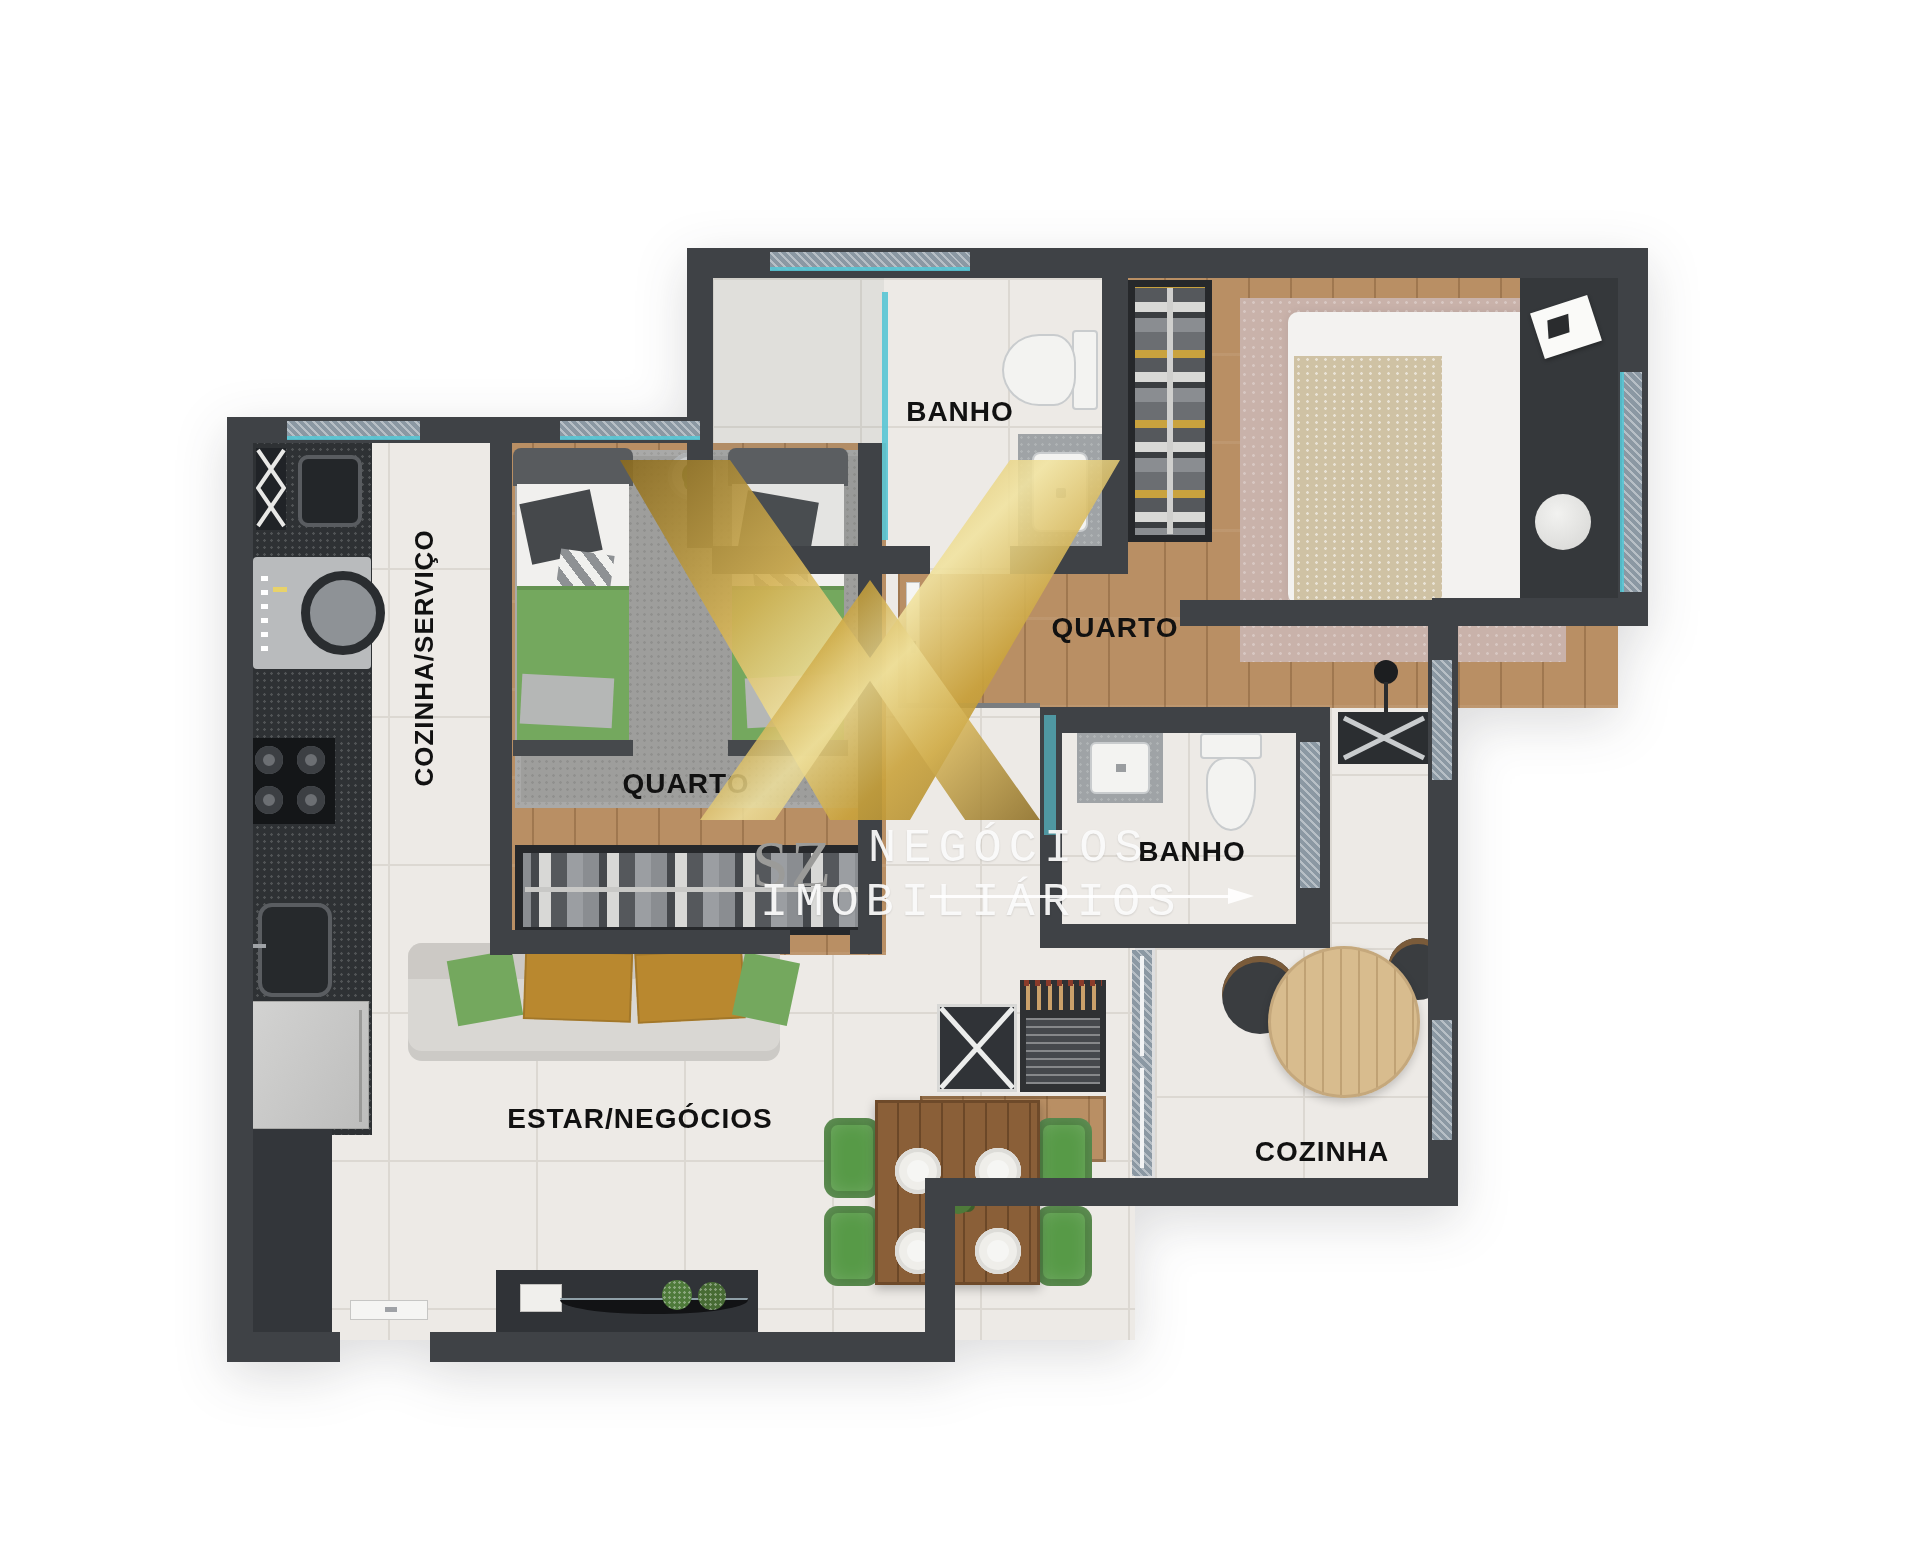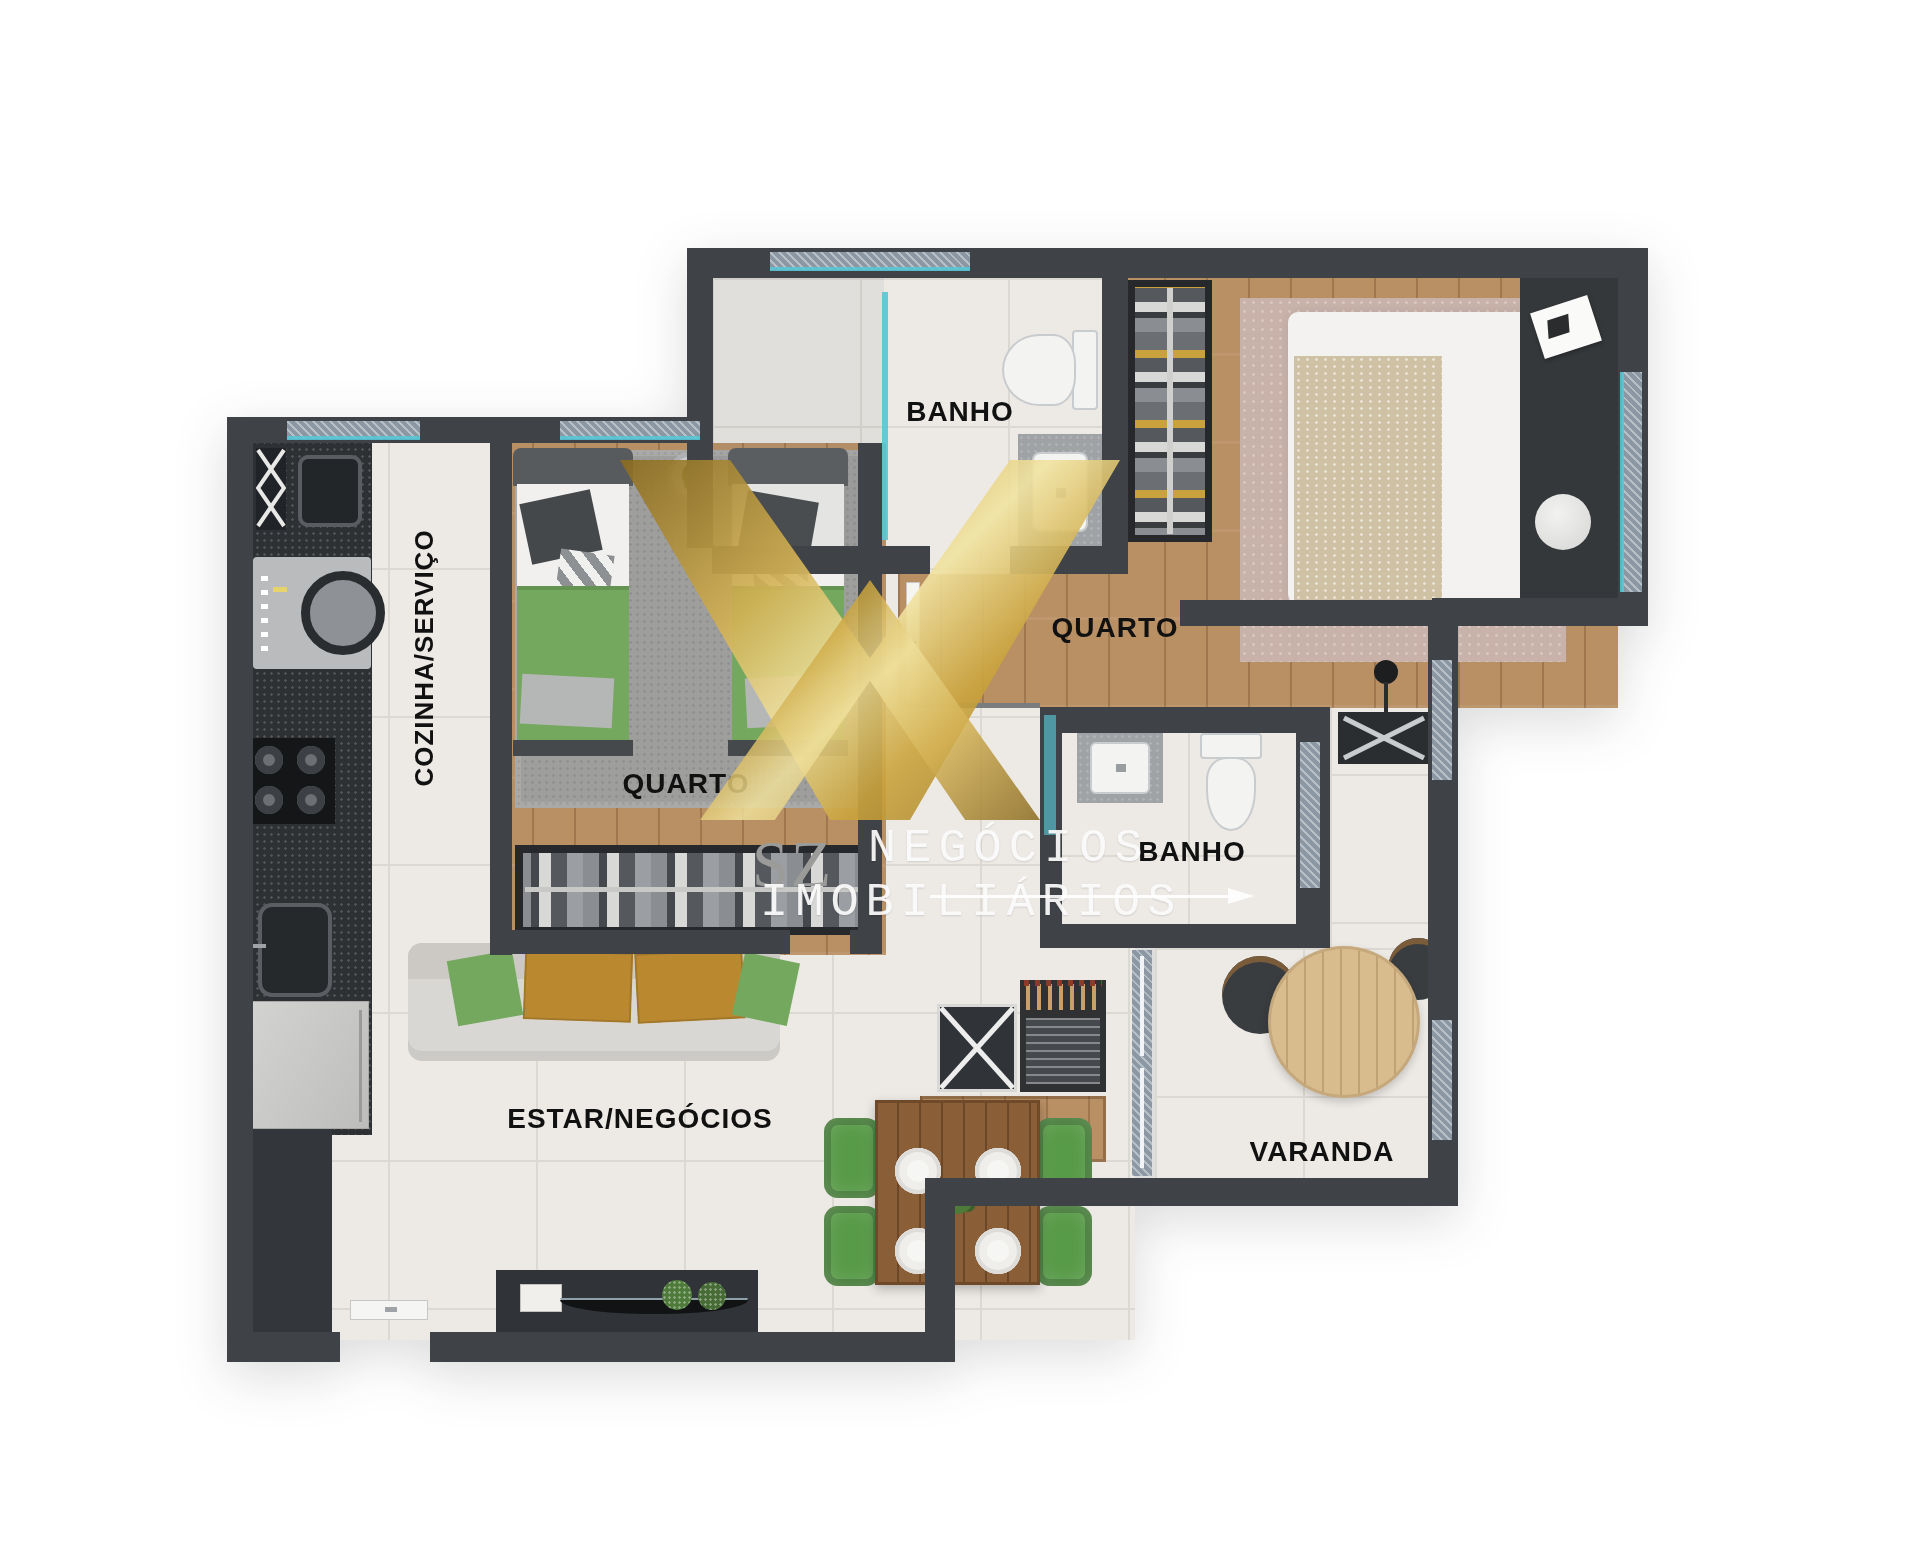--- a/index.html
+++ b/index.html
@@ -260,21 +260,21 @@
   <div class="doorleaf" style="left:350px;top:1300px;width:78px;height:20px;">
      <div class="abs" style="left:34px;top:6px;width:12px;height:5px;background:#9fa2a6;"></div>
   </div>
 
   <div class="lbl" style="left:960px;top:412px;">BANHO</div>
   <div class="lbl" style="left:1115px;top:628px;">QUARTO</div>
   <div class="lbl" style="left:686px;top:784px;">QUARTO</div>
   <div class="lbl lblv" style="left:424px;top:658px;">COZINHA/SERVIÇO</div>
   <div class="lbl" style="left:1192px;top:852px;">BANHO</div>
   <div class="lbl" style="left:640px;top:1119px;">ESTAR/NEGÓCIOS</div>
-  <div class="lbl" style="left:1322px;top:1152px;">VARANDA</div>
+  <div class="lbl" style="left:1322px;top:1152px;">COZINHA</div>
 
 </div>
 
 <div class="abs" style="left:0;top:0;width:1920px;height:1547px;pointer-events:none;">
    <div class="gold1" style="left:620px;top:460px;width:500px;height:360px;
         clip-path:polygon(0% 0%, 22% 0%, 50% 55%, 78% 0%, 100% 0%, 58% 100%, 42% 100%);"></div>
    <div class="gold1" style="left:700px;top:580px;width:340px;height:240px;opacity:.85;
         background:linear-gradient(315deg,#8a6a1e,#d4b254 30%,#efe09b 52%,#caa33c 70%,#8a6a1e);
         clip-path:polygon(50% 0%, 100% 100%, 78% 100%, 50% 42%, 22% 100%, 0% 100%);"></div>
    <div class="abs" style="left:752px;top:826px;font-family:'Liberation Serif', serif;font-size:66px;color:#9b9b99;letter-spacing:2px;">SZ</div>

